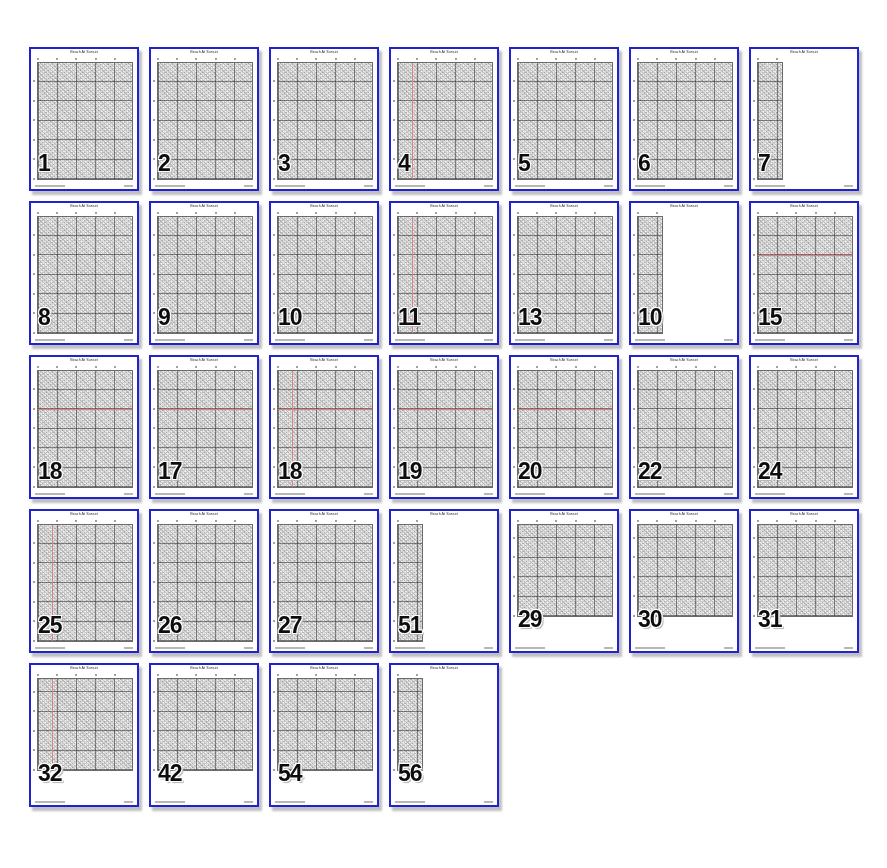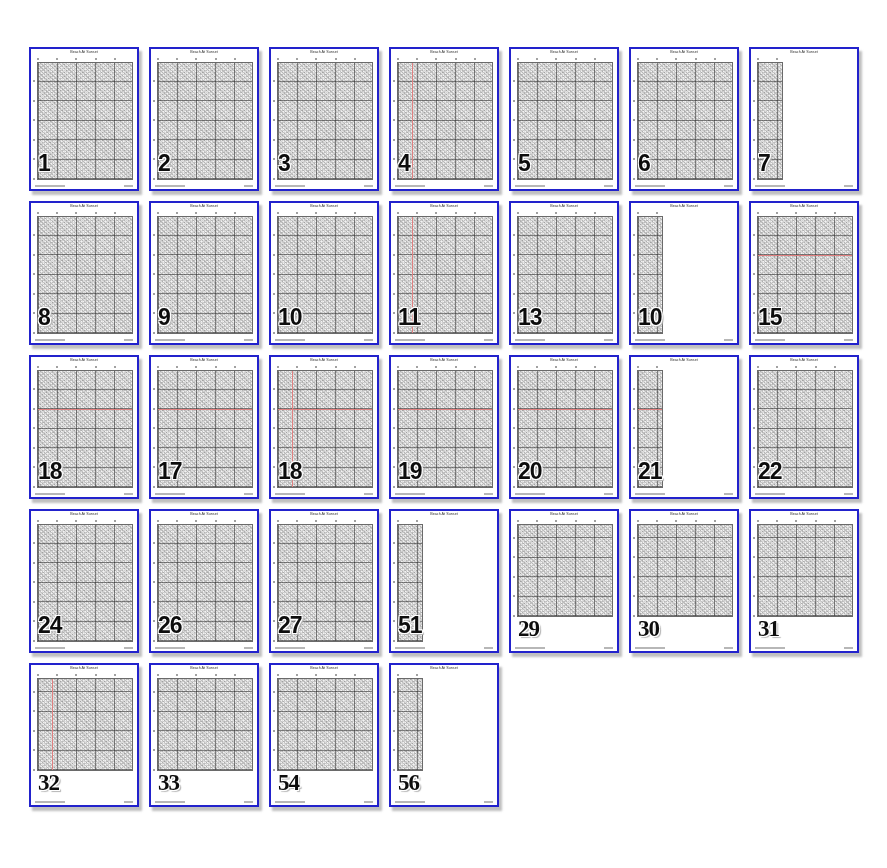--- a/index.html
+++ b/index.html
@@ -64,21 +64,21 @@
   .center-hline{
     position:absolute;left:0;right:0;top:33%;height:1px;
     background:var(--center-line,#e08080);
   }
   .page-number{
     position:absolute;left:7px;top:102px;
     font-weight:900;font-size:23px;line-height:24px;
     letter-spacing:-1px;color:#0d0d0d;
     text-shadow:-1px -1px 0 #fff,1px -1px 0 #fff,-1px 1px 0 #fff,1px 1px 0 #fff,2px 2px 1px #b5b5b5;
   }
-  .page.short .page-number{top:106px;font-family:Liberation Serif, serif;}
+  .page.short .page-number{top:96px;}
   .footer-smudge-left{
     position:absolute;left:4px;bottom:2px;width:30px;height:2px;
     background:#9f9f9f;opacity:.75;
   }
   .footer-smudge-right{
     position:absolute;right:4px;bottom:2px;width:9px;height:2px;
     background:#9f9f9f;opacity:.75;
   }
 </style>
 </head>
@@ -267,71 +267,71 @@
         <div class="page-title">Beach At Sunset</div>
         <div class="ruler-top"></div>
         <div class="ruler-left"></div>
         <div class="chart">
           <div class="center-hline"></div>
         </div>
         <div class="page-number">20</div>
         <div class="footer-smudge-left"></div>
         <div class="footer-smudge-right"></div>
       </div>
+      <div class="page">
+        <div class="page-title">Beach At Sunset</div>
+        <div class="ruler-top"></div>
+        <div class="ruler-left"></div>
+        <div class="chart"></div>
+        <div class="page-number">22</div>
+        <div class="footer-smudge-left"></div>
+        <div class="footer-smudge-right"></div>
+      </div>
+      <div class="page">
+        <div class="page-title">Beach At Sunset</div>
+        <div class="ruler-top"></div>
+        <div class="ruler-left"></div>
+        <div class="chart"></div>
+        <div class="page-number">24</div>
+        <div class="footer-smudge-left"></div>
+        <div class="footer-smudge-right"></div>
+      </div>
+      <div class="page">
+        <div class="page-title">Beach At Sunset</div>
+        <div class="ruler-top"></div>
+        <div class="ruler-left"></div>
+        <div class="chart">
+          <div class="center-vline"></div>
+        </div>
+        <div class="page-number">25</div>
+        <div class="footer-smudge-left"></div>
+        <div class="footer-smudge-right"></div>
+      </div>
+      <div class="page">
+        <div class="page-title">Beach At Sunset</div>
+        <div class="ruler-top"></div>
+        <div class="ruler-left"></div>
+        <div class="chart"></div>
+        <div class="page-number">26</div>
+        <div class="footer-smudge-left"></div>
+        <div class="footer-smudge-right"></div>
+      </div>
+      <div class="page">
+        <div class="page-title">Beach At Sunset</div>
+        <div class="ruler-top"></div>
+        <div class="ruler-left"></div>
+        <div class="chart"></div>
+        <div class="page-number">27</div>
+        <div class="footer-smudge-left"></div>
+        <div class="footer-smudge-right"></div>
+      </div>
       <div class="page narrow">
         <div class="page-title">Beach At Sunset</div>
         <div class="ruler-top"></div>
         <div class="ruler-left"></div>
-        <div class="chart">
-          <div class="center-hline"></div>
-        </div>
-        <div class="page-number">21</div>
-        <div class="footer-smudge-left"></div>
-        <div class="footer-smudge-right"></div>
-      </div>
-      <div class="page">
-        <div class="page-title">Beach At Sunset</div>
-        <div class="ruler-top"></div>
-        <div class="ruler-left"></div>
-        <div class="chart"></div>
-        <div class="page-number">22</div>
-        <div class="footer-smudge-left"></div>
-        <div class="footer-smudge-right"></div>
-      </div>
-      <div class="page">
-        <div class="page-title">Beach At Sunset</div>
-        <div class="ruler-top"></div>
-        <div class="ruler-left"></div>
-        <div class="chart"></div>
-        <div class="page-number">24</div>
-        <div class="footer-smudge-left"></div>
-        <div class="footer-smudge-right"></div>
-      </div>
-      <div class="page">
-        <div class="page-title">Beach At Sunset</div>
-        <div class="ruler-top"></div>
-        <div class="ruler-left"></div>
-        <div class="chart"></div>
-        <div class="page-number">26</div>
-        <div class="footer-smudge-left"></div>
-        <div class="footer-smudge-right"></div>
-      </div>
-      <div class="page">
-        <div class="page-title">Beach At Sunset</div>
-        <div class="ruler-top"></div>
-        <div class="ruler-left"></div>
-        <div class="chart"></div>
-        <div class="page-number">27</div>
-        <div class="footer-smudge-left"></div>
-        <div class="footer-smudge-right"></div>
-      </div>
-      <div class="page narrow">
-        <div class="page-title">Beach At Sunset</div>
-        <div class="ruler-top"></div>
-        <div class="ruler-left"></div>
         <div class="chart"></div>
         <div class="page-number">51</div>
         <div class="footer-smudge-left"></div>
         <div class="footer-smudge-right"></div>
       </div>
       <div class="page short">
         <div class="page-title">Beach At Sunset</div>
         <div class="ruler-top"></div>
         <div class="ruler-left"></div>
         <div class="chart"></div>
@@ -366,21 +366,21 @@
         </div>
         <div class="page-number">32</div>
         <div class="footer-smudge-left"></div>
         <div class="footer-smudge-right"></div>
       </div>
       <div class="page short">
         <div class="page-title">Beach At Sunset</div>
         <div class="ruler-top"></div>
         <div class="ruler-left"></div>
         <div class="chart"></div>
-        <div class="page-number">33</div>
+        <div class="page-number">42</div>
         <div class="footer-smudge-left"></div>
         <div class="footer-smudge-right"></div>
       </div>
       <div class="page short">
         <div class="page-title">Beach At Sunset</div>
         <div class="ruler-top"></div>
         <div class="ruler-left"></div>
         <div class="chart"></div>
         <div class="page-number">54</div>
         <div class="footer-smudge-left"></div>

